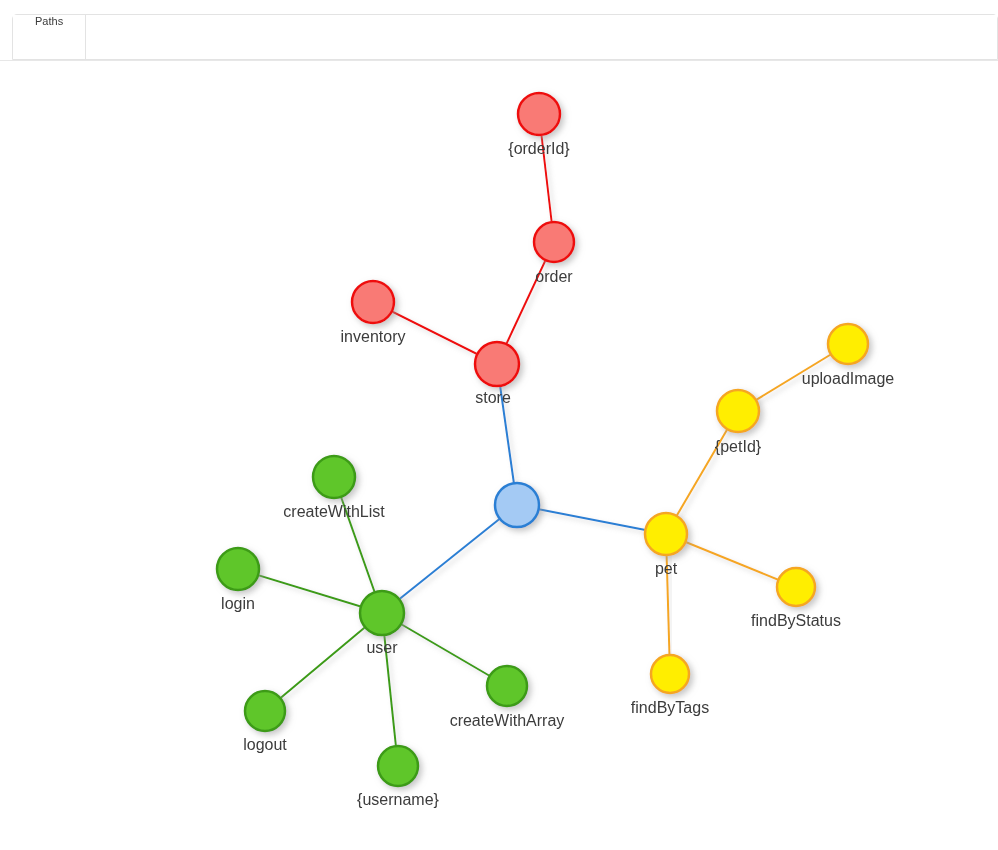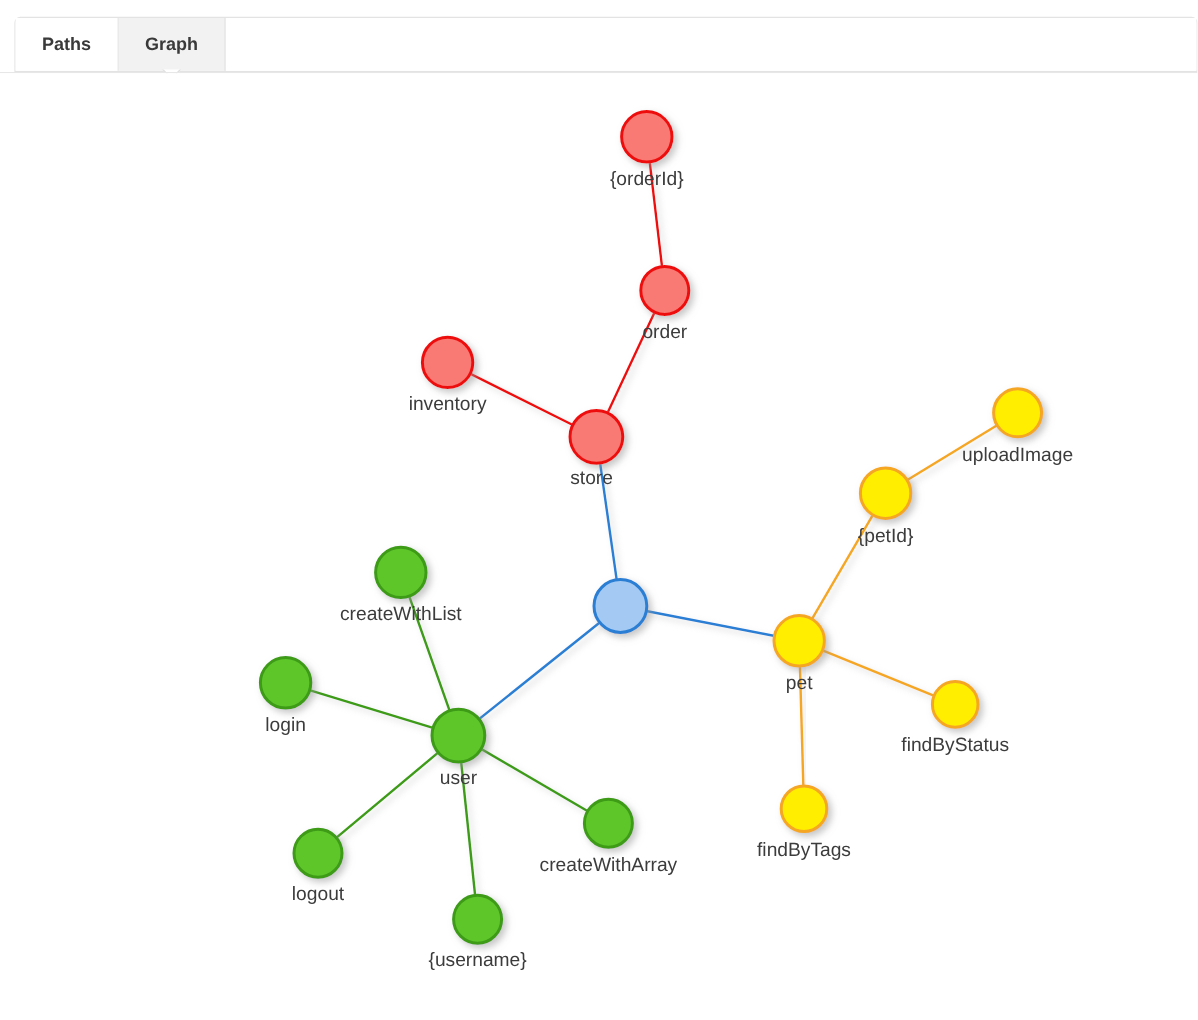--- a/index.html
+++ b/index.html
@@ -30,31 +30,30 @@
     border: 1px solid #e3e3e3;
     border-radius: 5px 5px 0 0;
     background: #ffffff;
     display: flex;
     align-items: stretch;
   }
 
   .tab {
     position: relative;
     display: flex;
-    align-items: center;
+    align-items: flex-start;
     justify-content: center;
     padding: 0 22px;
-    font-size: 15px;
+    font-size: 11px;
     color: #3a3a3a;
     background: #ffffff;
     border-right: 1px solid #e3e3e3;
     box-sizing: border-box;
     cursor: pointer;
     user-select: none;
-    font-weight: bold;
   }
 
   .tab.active {
     background: #f2f2f2;
   }
 
   
   .tab-notch {
     position: absolute;
     left: 50%;
@@ -119,24 +118,20 @@
   }
 </style>
 </head>
 <body>
 
 <div id="app">
 
   <div class="tabbar">
     <div class="tab">
       <span>Paths</span>
-    </div>
-    <div class="tab active">
-      <span>Graph</span>
-      <span class="tab-notch"></span>
     </div>
     <div class="tab-filler"></div>
   </div>
   <div class="tabbar-underline"></div>
 
   <div class="graph-canvas">
     <svg class="graph-svg" viewBox="0 0 998 789">
       <defs>
         <filter id="nodeShadow" x="-60%" y="-60%" width="240%" height="240%">
           <feDropShadow dx="3" dy="3" stdDeviation="3" flood-color="#999999" flood-opacity="0.55"></feDropShadow>

